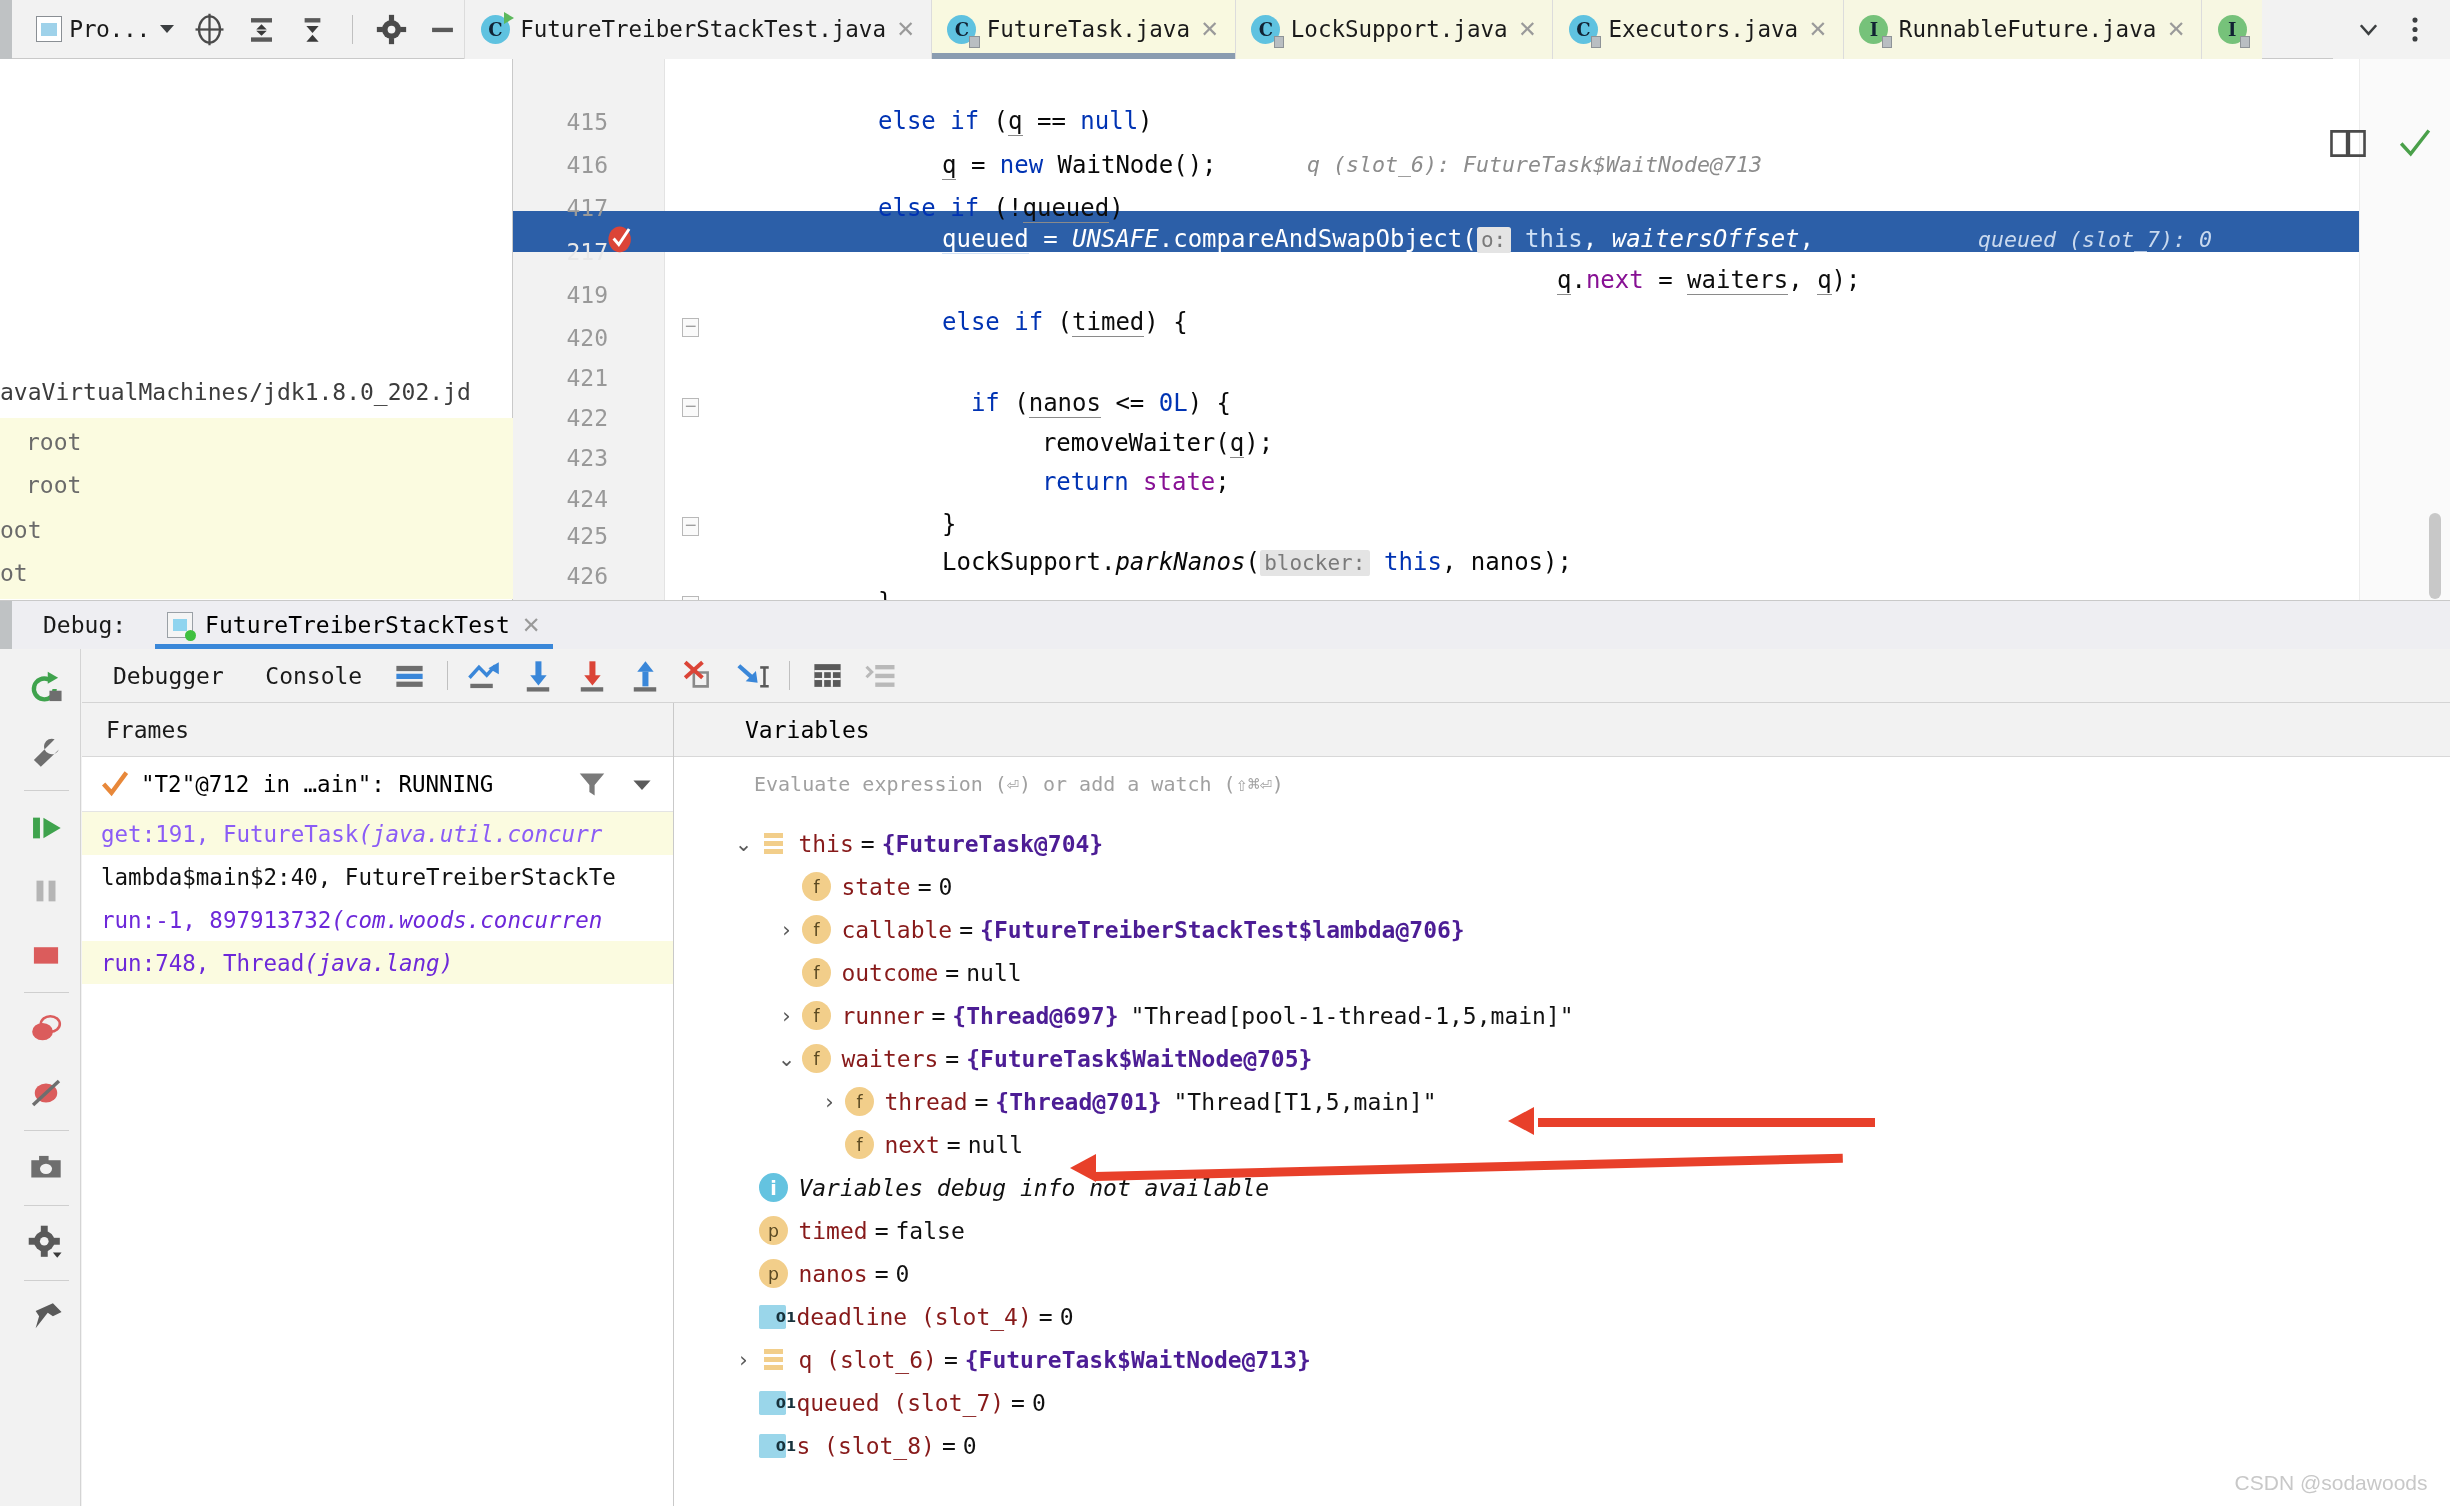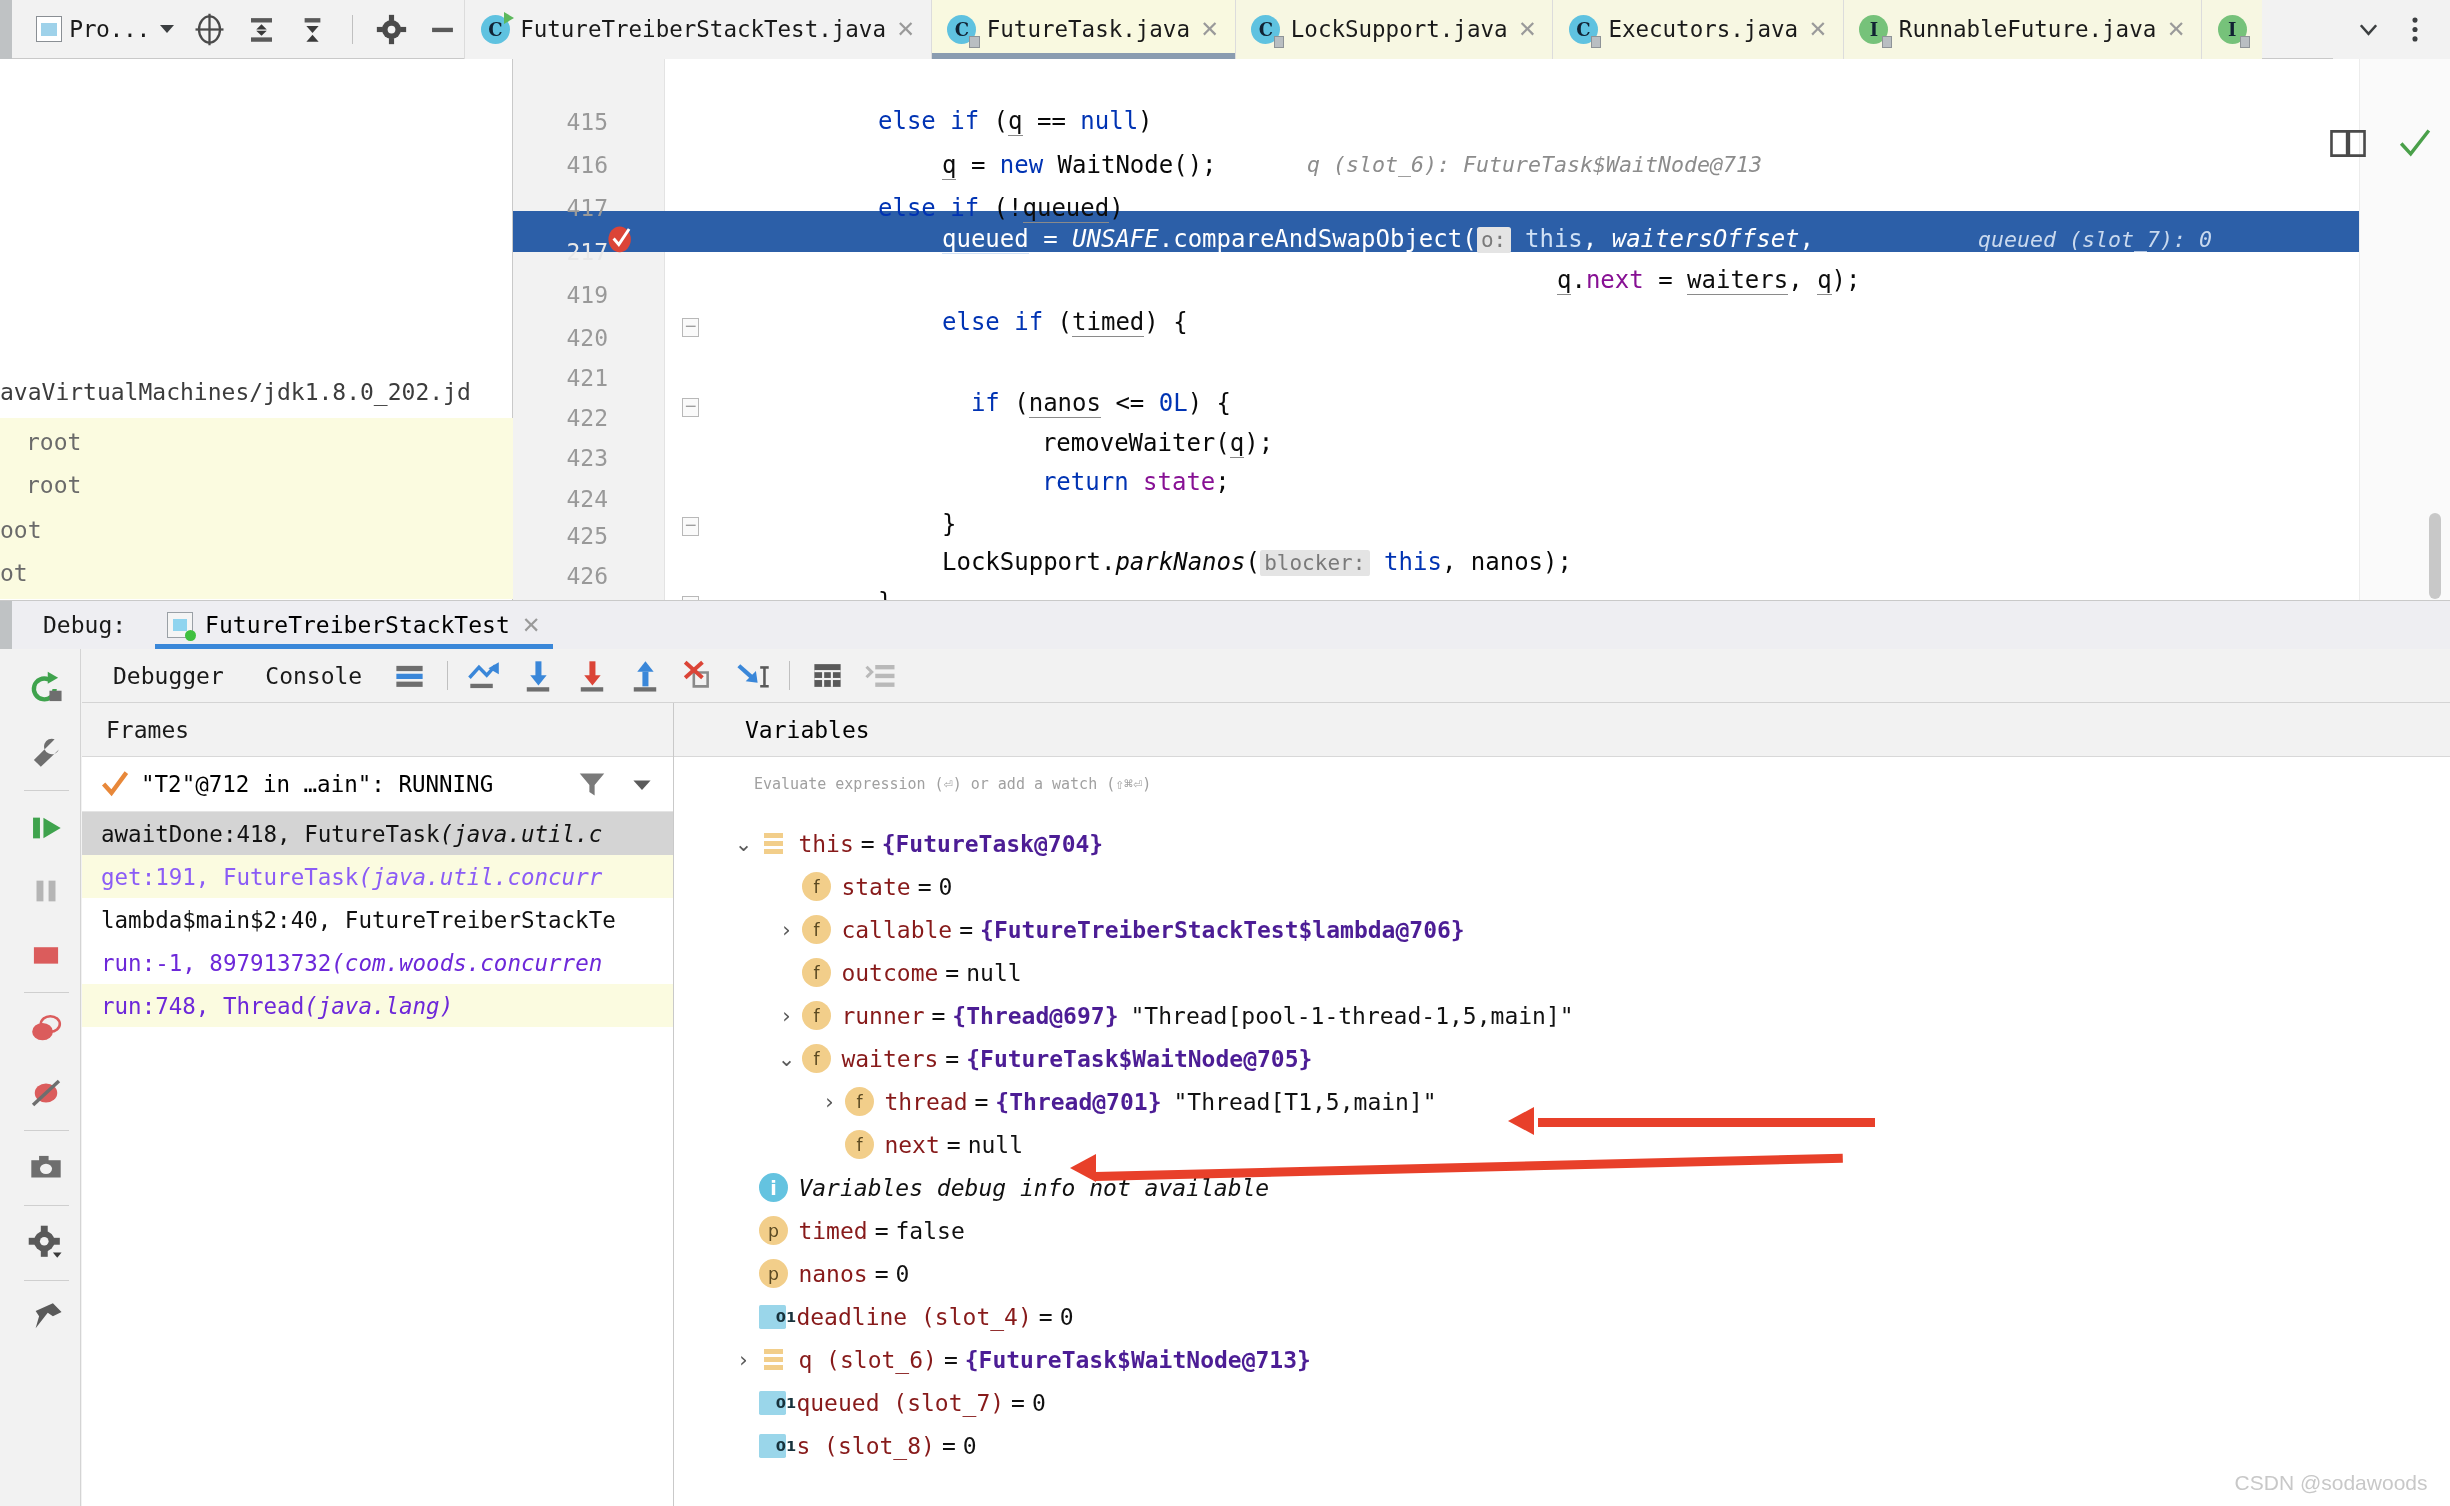--- a/index.html
+++ b/index.html
@@ -100,21 +100,21 @@
 
   .mid-tools { position:absolute; left:674px; top:102px; width:54px; height:805px; background:#f2f2f2; border-right:0.9px solid #c9c9c9;
                display:flex; flex-direction:column; align-items:center; padding-top:45px;}
   .mt { width:45px; height:45px; display:flex; align-items:center; justify-content:center; margin:5.2px 0; color:#6b6b6b;}
 
   .vars-pane { position:absolute; left:674px; top:102px; right:0; height:805px; background:#fff; }
   .vars-head { position:absolute; left:0; top:0; right:0; height:54px; background:#f2f2f2; border-bottom:0.9px solid #d8d8d8;
                display:flex; align-items:center; font-family:"DejaVu Sans Mono", monospace; font-size:23px; padding-left:71px; }
   .watch-row { position:absolute; left:54px; top:54px; right:0; height:54px; background:#fff; border-bottom:0.9px solid #ececec;
                display:flex; align-items:center; }
-  .watch-ph { color:#a0a0a0; font-family:"DejaVu Sans Mono", monospace; font-size:15px; padding-left:26px; }
+  .watch-ph { color:#a0a0a0; font-family:"DejaVu Sans Mono", monospace; font-size:20px; padding-left:26px; }
   .vars-tree { position:absolute; left:54px; top:107px; right:0; bottom:0; background:#fff; padding-top:12px;}
   .vrow { height:43px; display:flex; align-items:center; white-space:nowrap; font-family:"DejaVu Sans Mono", monospace; font-size:23px; }
   .arrow { width:31px; text-align:center; color:#5a5a5a; font-family:"DejaVu Sans", sans-serif; font-size:21px; }
   .arrow.none { color:transparent; }
   .vic { width:29px; height:29px; margin-right:10.4px; display:flex; align-items:center; justify-content:center;
          font-family:"DejaVu Sans", sans-serif; font-size:17.3px; }
   .vic.f { border-radius:50%; background:#f2ce8a; color:#5b4a22; }
   .vic.p { border-radius:50%; background:#f2ce8a; color:#5b4a22; }
   .vic.obj { background:transparent; position:relative; }
   .vic.obj b { position:absolute; left:5.2px; width:19px; height:5.2px; background:#f2ce8a; display:block;}
@@ -497,24 +497,20 @@
           <svg width="28" height="28" viewBox="0 0 32 32">
               <polygon points="2,4 30,4 19,17 19,29 13,25 13,17" fill="#7a7a7a"></polygon>
             </svg>
         </span>
         <span style="margin-right:19px;">
           <svg width="24" height="24" viewBox="0 0 28 28">
               <polygon points="4,10 24,10 14,21" fill="#5a5a5a"></polygon>
             </svg>
         </span>
       </div>
-      <div class="frow sel">
-        <span>awaitDone:418, FutureTask </span>
-          <span class="pkg">(java.util.c</span>
-      </div>
       <div class="frow yel">
         <span>get:191, FutureTask </span>
           <span class="pkg">(java.util.concurr</span>
       </div>
       <div class="frow wht">
         <span>lambda$main$2:40, FutureTreiberStackTe</span>
           <span class="pkg"></span>
       </div>
       <div class="frow gry">
         <span>run:-1, 897913732 </span>

